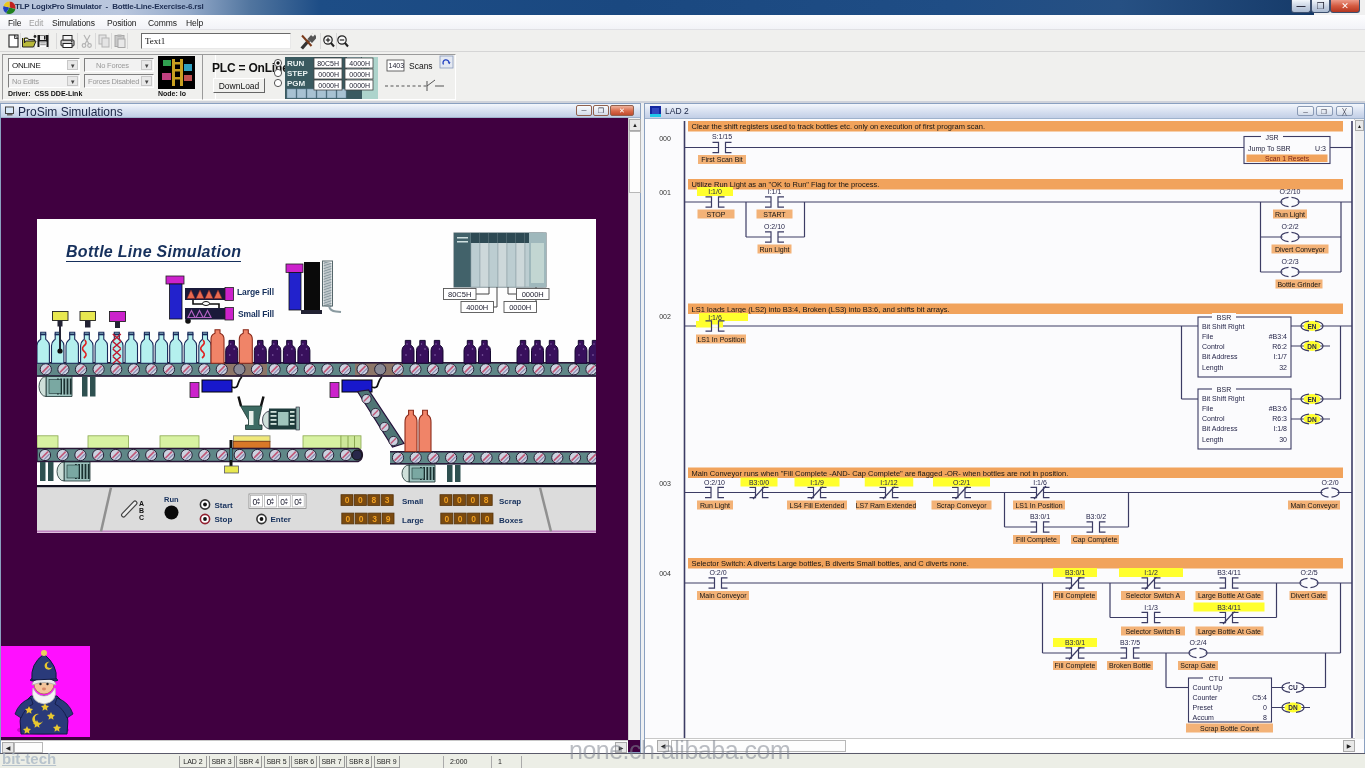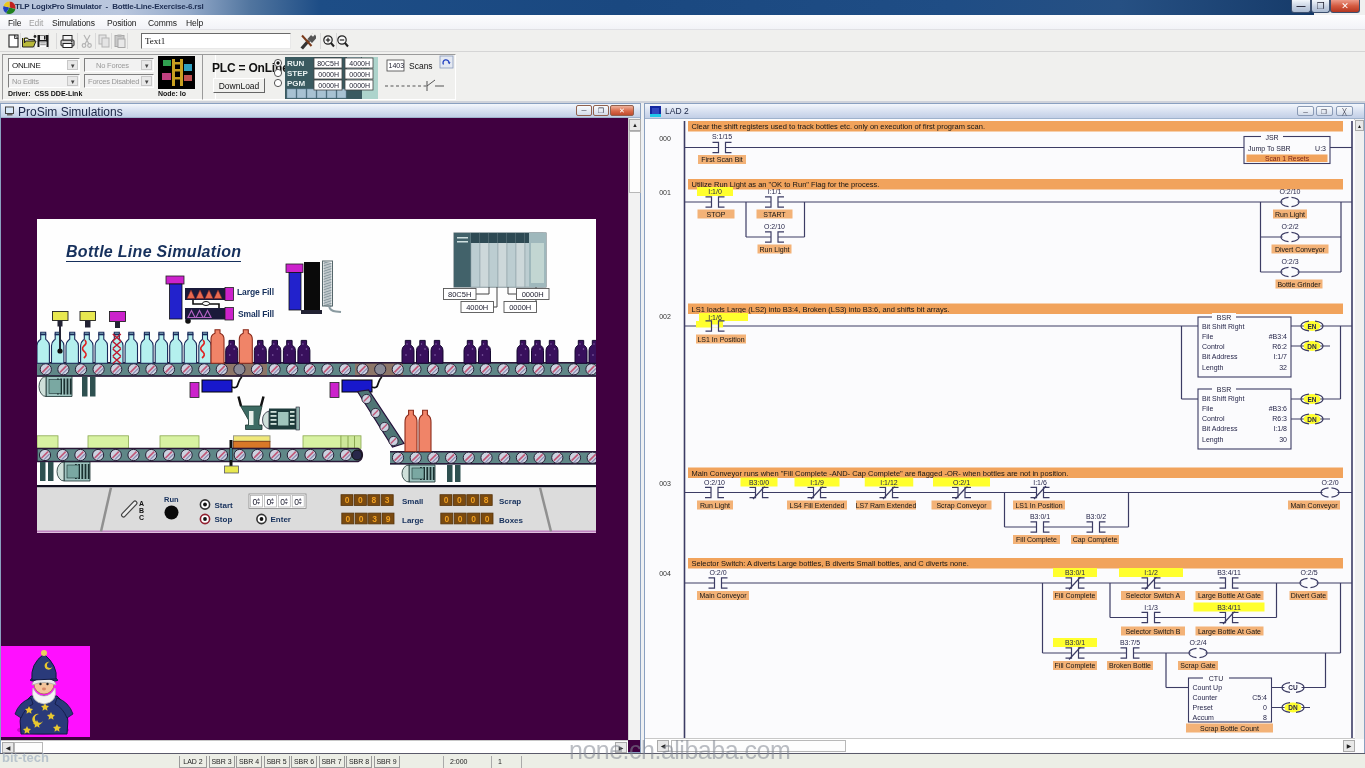--- a/index.html
+++ b/index.html
@@ -984,13 +984,13 @@
 <div class="abs" style="left:263.5px;top:1.5px;width:26px;height:12px;border:1px solid #9a9a9a;border-top:none;font-size:7px;color:#222;text-align:center;line-height:11px;background:#eceee6;">SBR 5</div>
 <div class="abs" style="left:291.0px;top:1.5px;width:26px;height:12px;border:1px solid #9a9a9a;border-top:none;font-size:7px;color:#222;text-align:center;line-height:11px;background:#eceee6;">SBR 6</div>
 <div class="abs" style="left:318.5px;top:1.5px;width:26px;height:12px;border:1px solid #9a9a9a;border-top:none;font-size:7px;color:#222;text-align:center;line-height:11px;background:#eceee6;">SBR 7</div>
 <div class="abs" style="left:346.0px;top:1.5px;width:26px;height:12px;border:1px solid #9a9a9a;border-top:none;font-size:7px;color:#222;text-align:center;line-height:11px;background:#eceee6;">SBR 8</div>
 <div class="abs" style="left:373.5px;top:1.5px;width:26px;height:12px;border:1px solid #9a9a9a;border-top:none;font-size:7px;color:#222;text-align:center;line-height:11px;background:#eceee6;">SBR 9</div>
 <div class="abs" style="left:443px;top:1.5px;width:49px;height:12px;border-right:1px solid #aaa;border-left:1px solid #aaa;font-size:7px;color:#222;line-height:11px;padding-left:6px;background:#eceee6;">2:000</div>
 <div class="abs" style="left:492px;top:1.5px;width:30px;height:12px;border-right:1px solid #aaa;font-size:7px;color:#222;line-height:11px;padding-left:6px;background:#eceee6;">1</div>
 <div class="abs" style="left:0;top:13.5px;width:1365px;height:1.5px;background:#44486a;"></div>
 </div>
 <div class="abs" style="left:569px;top:736px;width:260px;font-size:25px;letter-spacing:-0.5px;color:rgba(130,135,145,0.55);font-family:'Liberation Sans',sans-serif;">none.ch.alibaba.com</div>
-<div class="abs" style="left:2px;top:750px;width:120px;font-size:13px;font-weight:bold;color:rgba(165,180,195,0.75);">bit-tech</div>
+<div class="abs" style="left:2px;top:750px;width:120px;font-size:15px;font-weight:bold;color:rgba(165,180,195,0.75);text-decoration:underline;">bit-tech</div>
 </div>
 </body></html>

